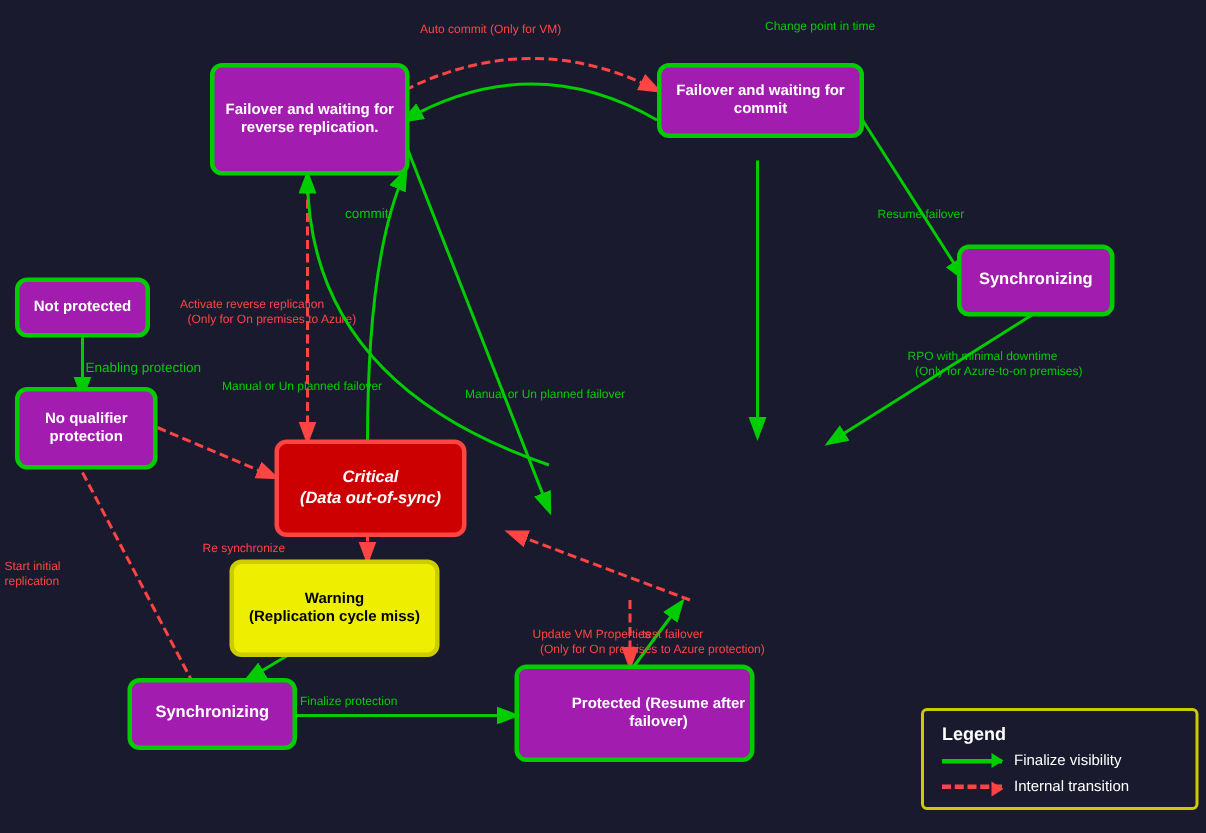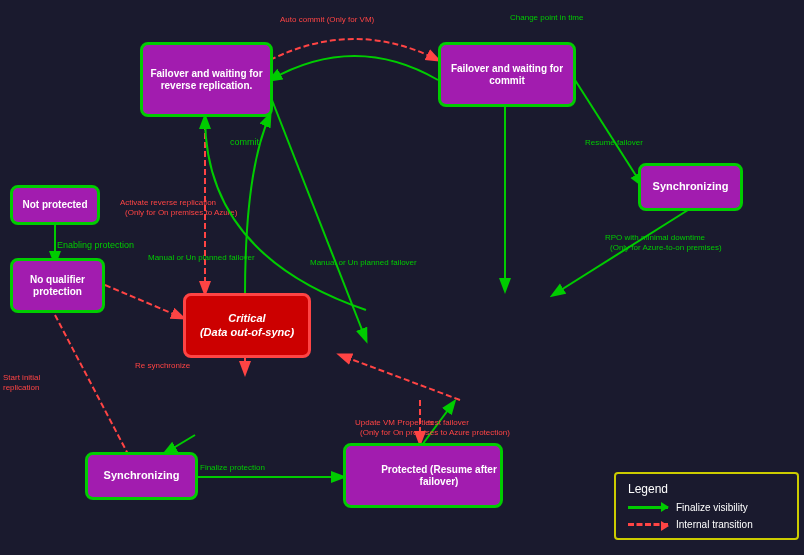--- a/index.html
+++ b/index.html
@@ -179,44 +179,47 @@
   </div>
 
   <div class="node node-green" style="left:10px;top:258px;width:95px;height:55px;font-size:10px;">
     <span>No qualifier protection</span>
   </div>
 
   <div class="node node-green" style="left:140px;top:42px;width:133px;height:75px;font-size:10px;">
     <span>Failover and waiting for reverse replication.</span>
   </div>
 
-  <div class="node node-green" style="left:438px;top:42px;width:138px;height:65px;font-size:10px;">
+  <div class="node node-green" style="left:438px;top:42px;width:138px;height:50px;font-size:10px;">
     <span>Failover and waiting for commit</span>
   </div>
 
   <div class="node node-green" style="left:638px;top:163px;width:105px;height:48px;font-size:11px;">
     <span>Synchronizing</span>
   </div>
 
   <div class="node node-red" style="left:183px;top:293px;width:128px;height:65px;font-size:11px;">
     <span>Critical<br>(Data out-of-sync)</span>
   </div>
 
+  <div class="node node-yellow" style="left:153px;top:373px;width:140px;height:65px;font-size:10px;">
+    <span>Warning<br>(Replication cycle miss)</span>
+  </div>
 
   <div class="node node-green" style="left:85px;top:452px;width:113px;height:48px;font-size:11px;">
     <span>Synchronizing</span>
   </div>
 
 
   <div class="node node-green" style="left:343px;top:443px;width:160px;height:65px;font-size:10px;padding-left:32px;">
     <span>Protected (Resume after failover)</span>
   </div>
 
   <div class="legend-box" style="right:5px;bottom:15px;width:185px;">
-    <div style="font-weight:normal;font-size:12px;margin-bottom:4px;">Legend</div>
+    <div style="font-weight:bold;font-size:12px;margin-bottom:4px;">Legend</div>
     <div class="legend-item">
       <div class="legend-arrow-green"></div>
       <span style="font-size:10px;">Finalize visibility</span>
     </div>
     <div class="legend-item">
       <div class="legend-arrow-red"></div>
       <span style="font-size:10px;">Internal transition</span>
     </div>
   </div>
 

